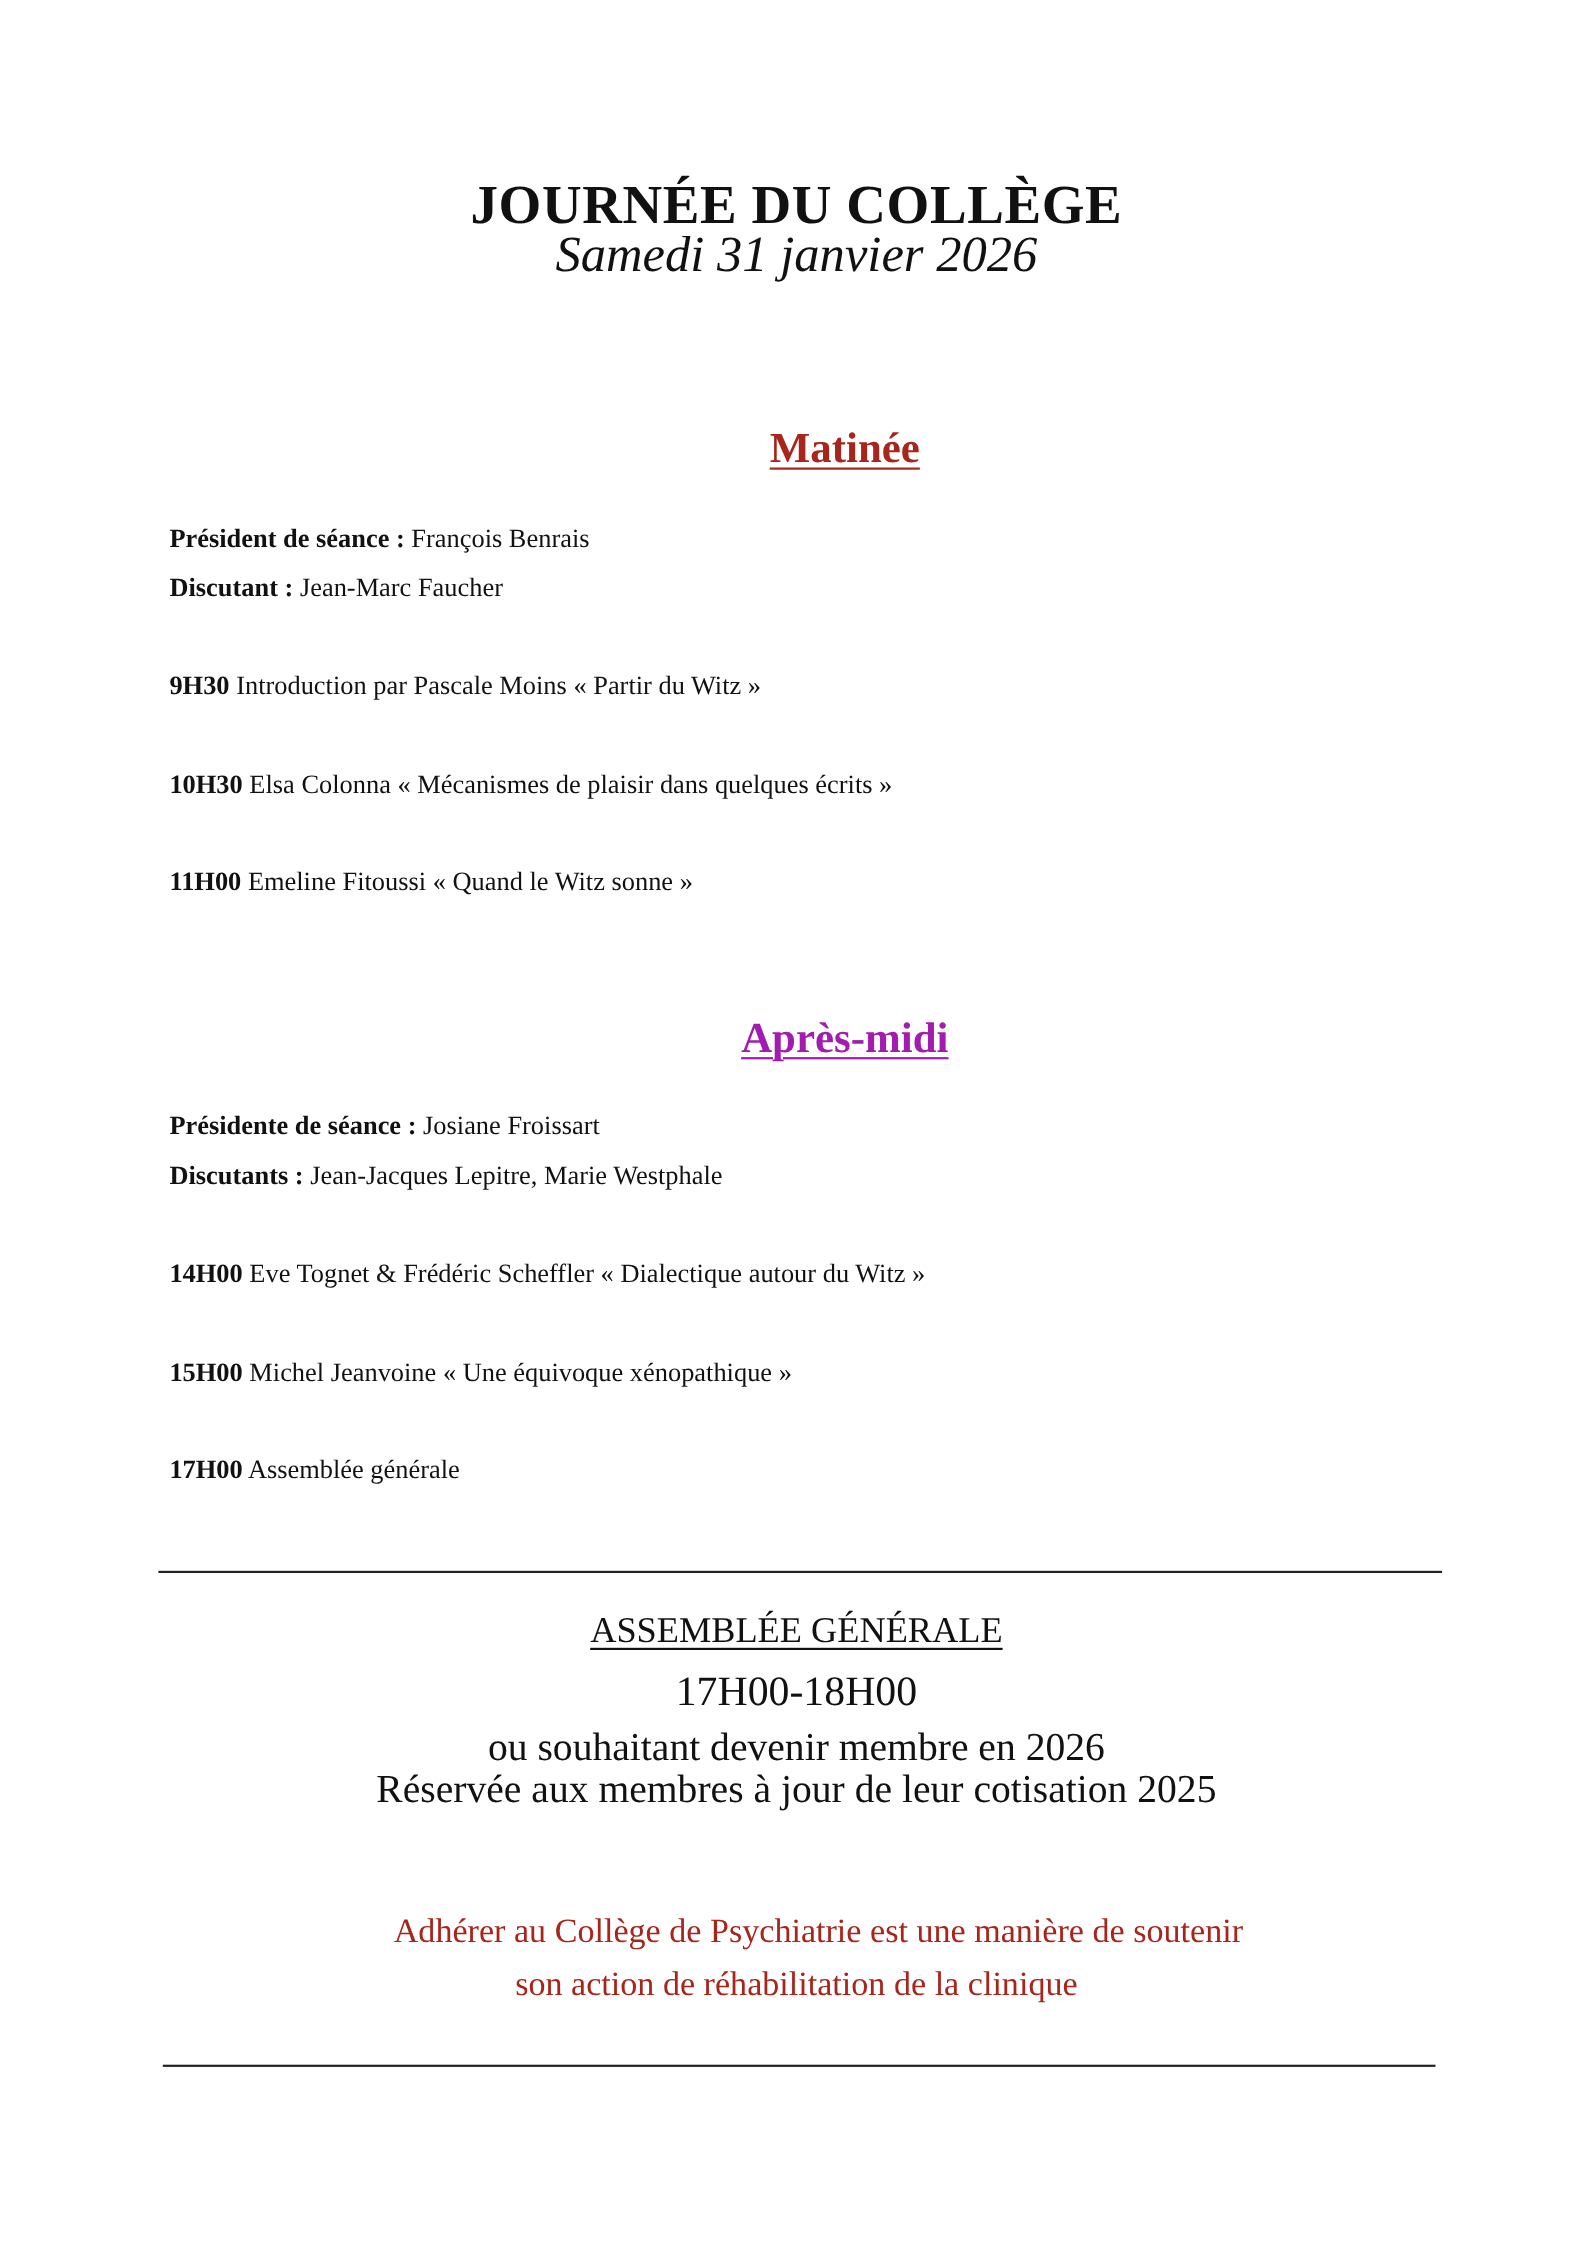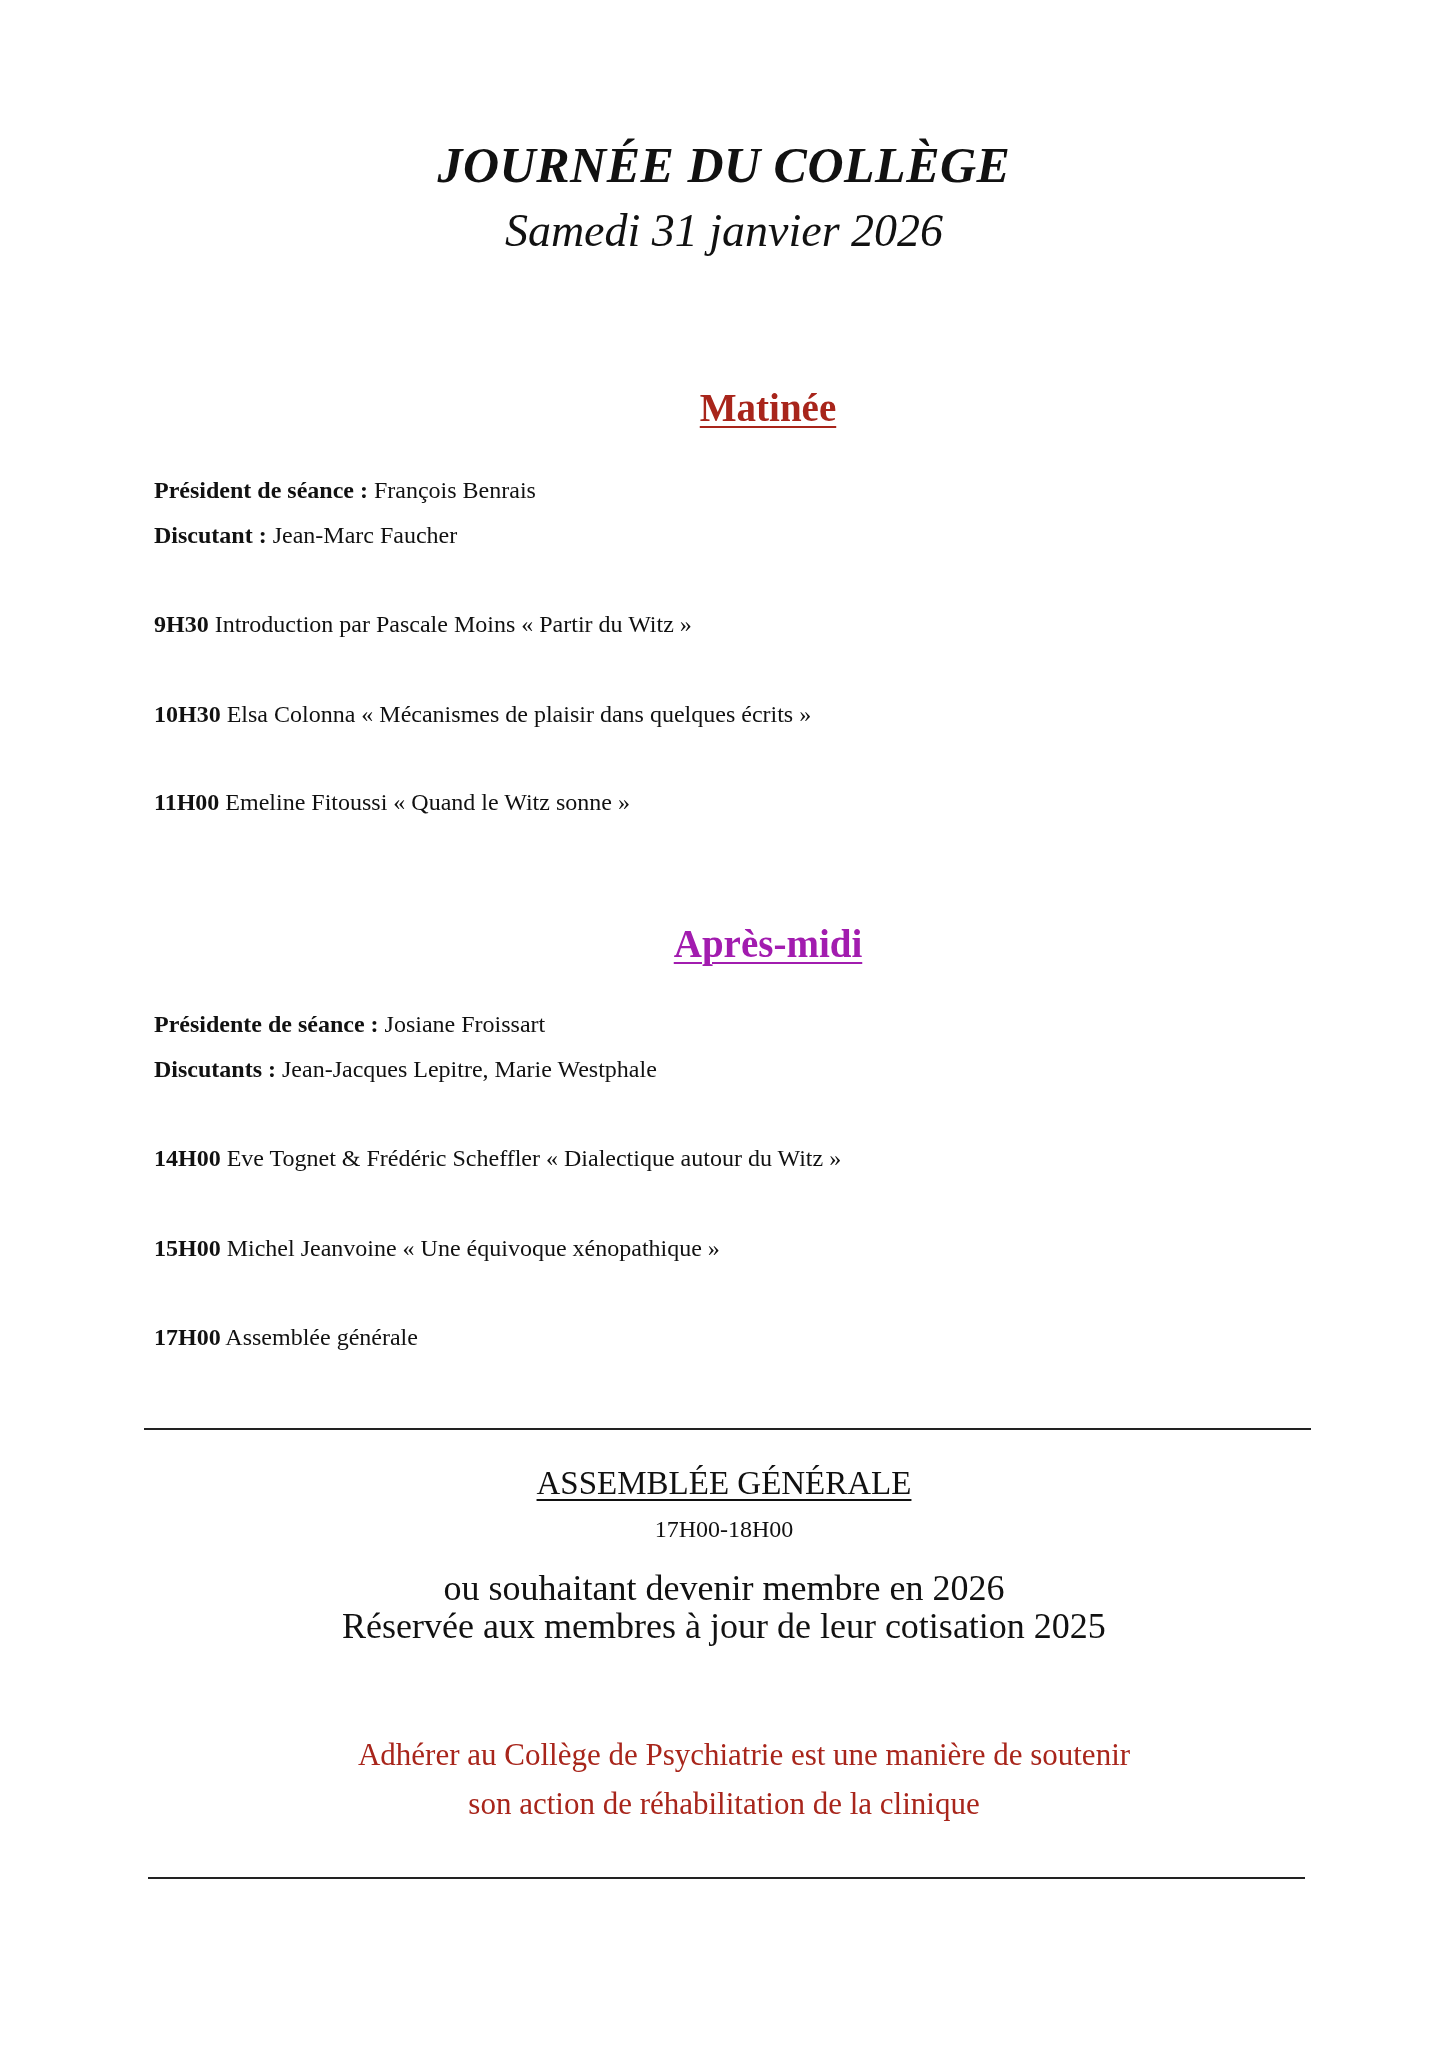--- a/index.html
+++ b/index.html
@@ -7,28 +7,28 @@
          font-family: "Liberation Serif", "DejaVu Serif", serif; color: #111111; }
   .abs { position: absolute; white-space: nowrap; }
   .center { left: 0; width: 1448px; text-align: center; }
   .title { font-weight: bold; font-size: 50px; letter-spacing: 0.5px; }
   .subtitle { font-style: italic; font-size: 46px; }
   .section { font-weight: bold; font-size: 39px; text-decoration: underline; text-decoration-thickness: 2px; text-underline-offset: 5px; margin-left: 44px; }
   .line { left: 154px; font-size: 24px; }
   .line b { font-weight: bold; }
   .hr { position: absolute; height: 2px; background: #222222; }
   .ag-title { font-size: 33px; text-decoration: underline; text-decoration-thickness: 2px; text-underline-offset: 5px; }
-  .ag-time { font-size: 24px; }
+  .ag-time { font-size: 38px; }
   .ag-note { font-size: 36px; }
   .ag-red { font-size: 31px; }
 </style>
 </head>
 <body>
 
-<div class="abs center title" style="top:136px;font-style:italic;">JOURNÉE DU COLLÈGE</div>
+<div class="abs center title" style="top:157px;">JOURNÉE DU COLLÈGE</div>
 <div class="abs center subtitle" style="top:204px;">Samedi 31 janvier 2026</div>
 
 <div class="abs center section" style="top:385px; color:#a8251b;">Matinée</div>
 
 <div class="abs line" style="top:477px;">
   <b>Président de séance :</b>
   <span>François Benrais</span>
 </div>
 <div class="abs line" style="top:522px;">
   <b>Discutant :</b>

